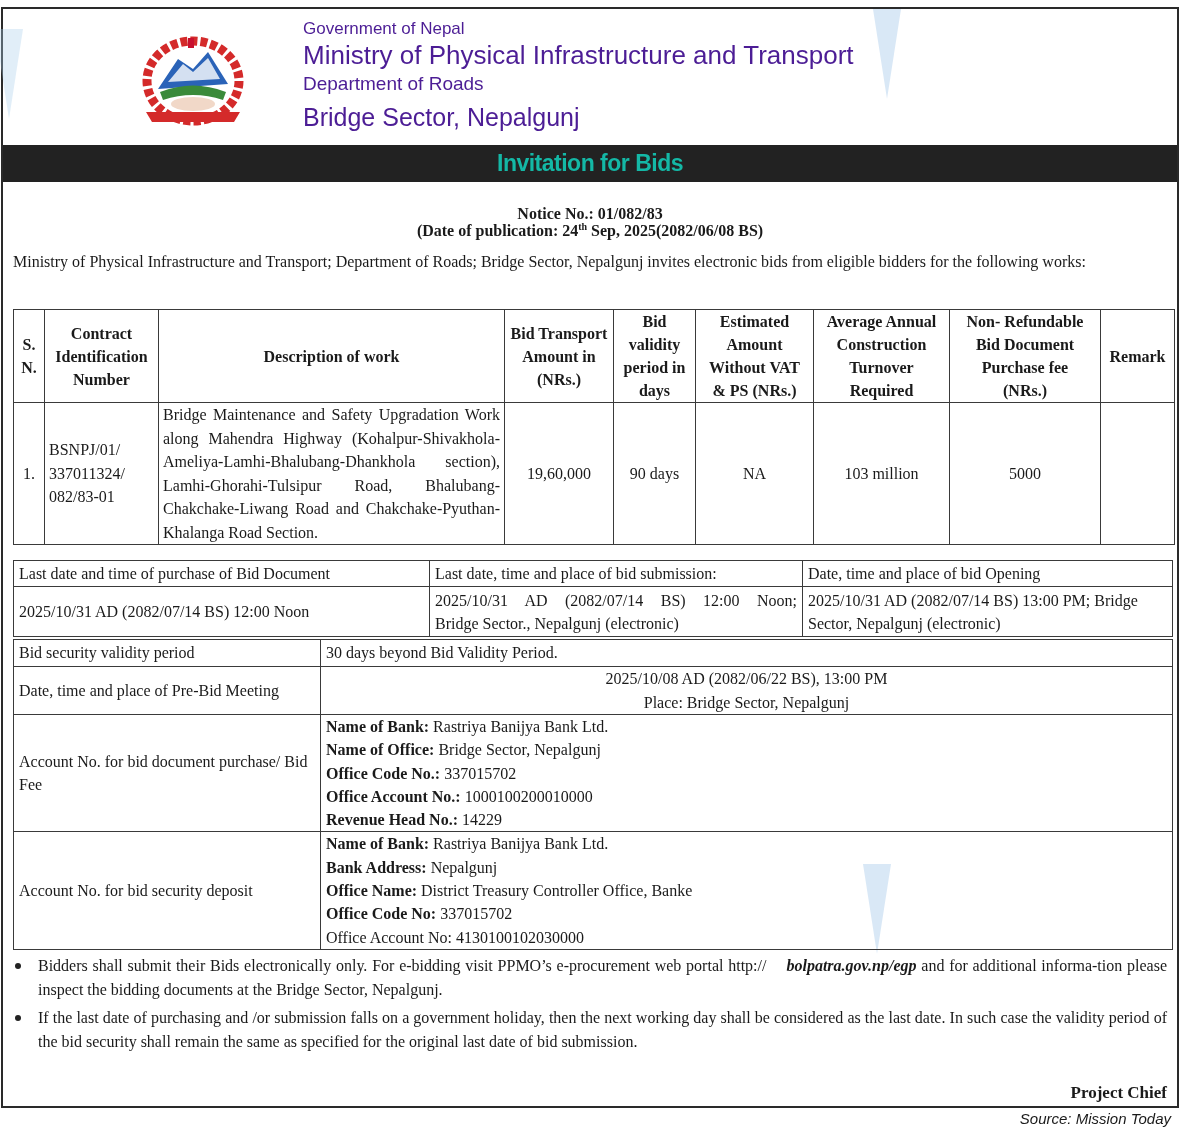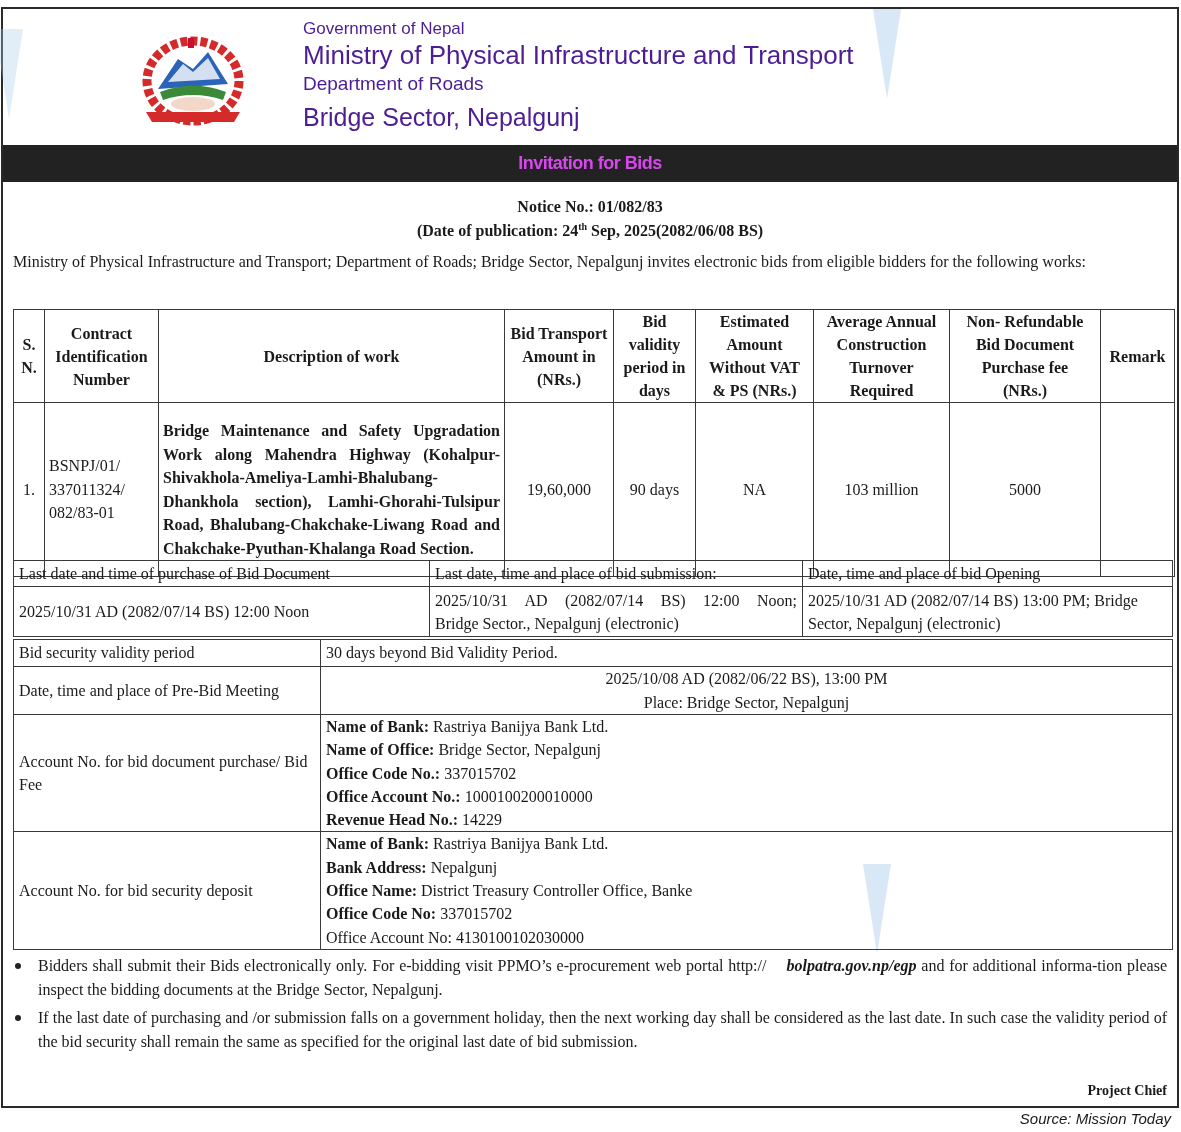--- a/index.html
+++ b/index.html
@@ -22,51 +22,51 @@
   .emblem { position: absolute; left: 135px; top: 25px; width: 110px; height: 95px; }
   .header-lines { position: absolute; left: 300px; right: 120px; top: 10px; text-align: left;
     font-family: "Liberation Sans", sans-serif; font-weight: normal; color: #4c1d95; }
   .gov { font-size: 17px; line-height: 20px; margin-top: 0; }
   .ministry { font-size: 26px; line-height: 24px; margin-top: 4px; }
   .dept { font-size: 19px; line-height: 24px; margin-top: 5px; }
   .sector { font-size: 25px; line-height: 30px; margin-top: 6px; }
 
   .banner {
     position: absolute; left: 0; top: 136px; width: 100%; height: 37px;
-    background: #222222; color: #d946ef; text-align: center;
-    font-family: "Liberation Sans", sans-serif; font-weight: bold; font-size: 18px;
+    background: #222222; color: #14b8a6; text-align: center;
+    font-family: "Liberation Sans", sans-serif; font-weight: bold; font-size: 23px;
     line-height: 37px; transform-origin: center; letter-spacing: -0.5px;
   }
 
   .notice { position: absolute; left: 0; width: 100%; text-align: center; font-weight: bold; font-size: 16px; }
-  .notice.no { top: 189px; }
+  .notice.no { top: 196px; }
   .notice.date { top: 212px; }
   .intro { position: absolute; left: 10px; right: 8px; top: 241px; font-size: 16px; line-height: 23px; text-align: justify; }
 
   table { border-collapse: collapse; position: absolute; font-size: 16px; }
   td, th { border: 1px solid #3a3a3a; vertical-align: middle; }
 
   .works { left: 10px; top: 300px; width: 1162px; }
   .works th { font-weight: bold; text-align: center; line-height: 23px; padding: 0 3px; height: 92px; }
   .works td { text-align: center; line-height: 23.5px; height: 140px; padding: 0 4px; }
-  .works td.desc { text-align: justify; padding: 16px 4px; font-weight: bold; }
+  .works td.desc { text-align: justify; padding: 0 4px; }
   .works td.cid { text-align: left; }
 
   .dates { left: 10px; top: 551px; width: 1160px; }
   .dates td { padding: 0 5px; line-height: 23px; }
   .info { left: 10px; top: 630px; width: 1160px; padding-left: 48px; }
   .info td { padding: 0 5px; line-height: 23.3px; }
   .info td.center { text-align: center; }
   .info b { font-weight: bold; }
 
   .bullets { position: absolute; left: 10px; right: 10px; top: 945px; font-size: 16px; line-height: 24px; }
   .bullet { position: relative; padding-left: 25px; text-align: justify; margin-bottom: 4px; }
   .bullet .dot { position: absolute; left: 2px; top: 9px; width: 6px; height: 6px; border-radius: 50%; background: #222; }
   .url { font-weight: bold; font-style: italic; margin-left: 20px; }
-  .signatory { position: absolute; right: 10px; top: 1074px; font-weight: bold; font-size: 14px; }
+  .signatory { position: absolute; right: 10px; top: 1074px; font-weight: bold; font-size: 17px; }
 
   .source { position: absolute; right: 10px; top: 1110px; font-family: "Liberation Sans", sans-serif;
     font-style: italic; font-size: 15px; color: #1a1a1a; }
 </style>
 </head>
 <body>
 
 <div class="frame">
 
   <div class="watermark-arrow" style="left:870px; top:0px;"></div>

